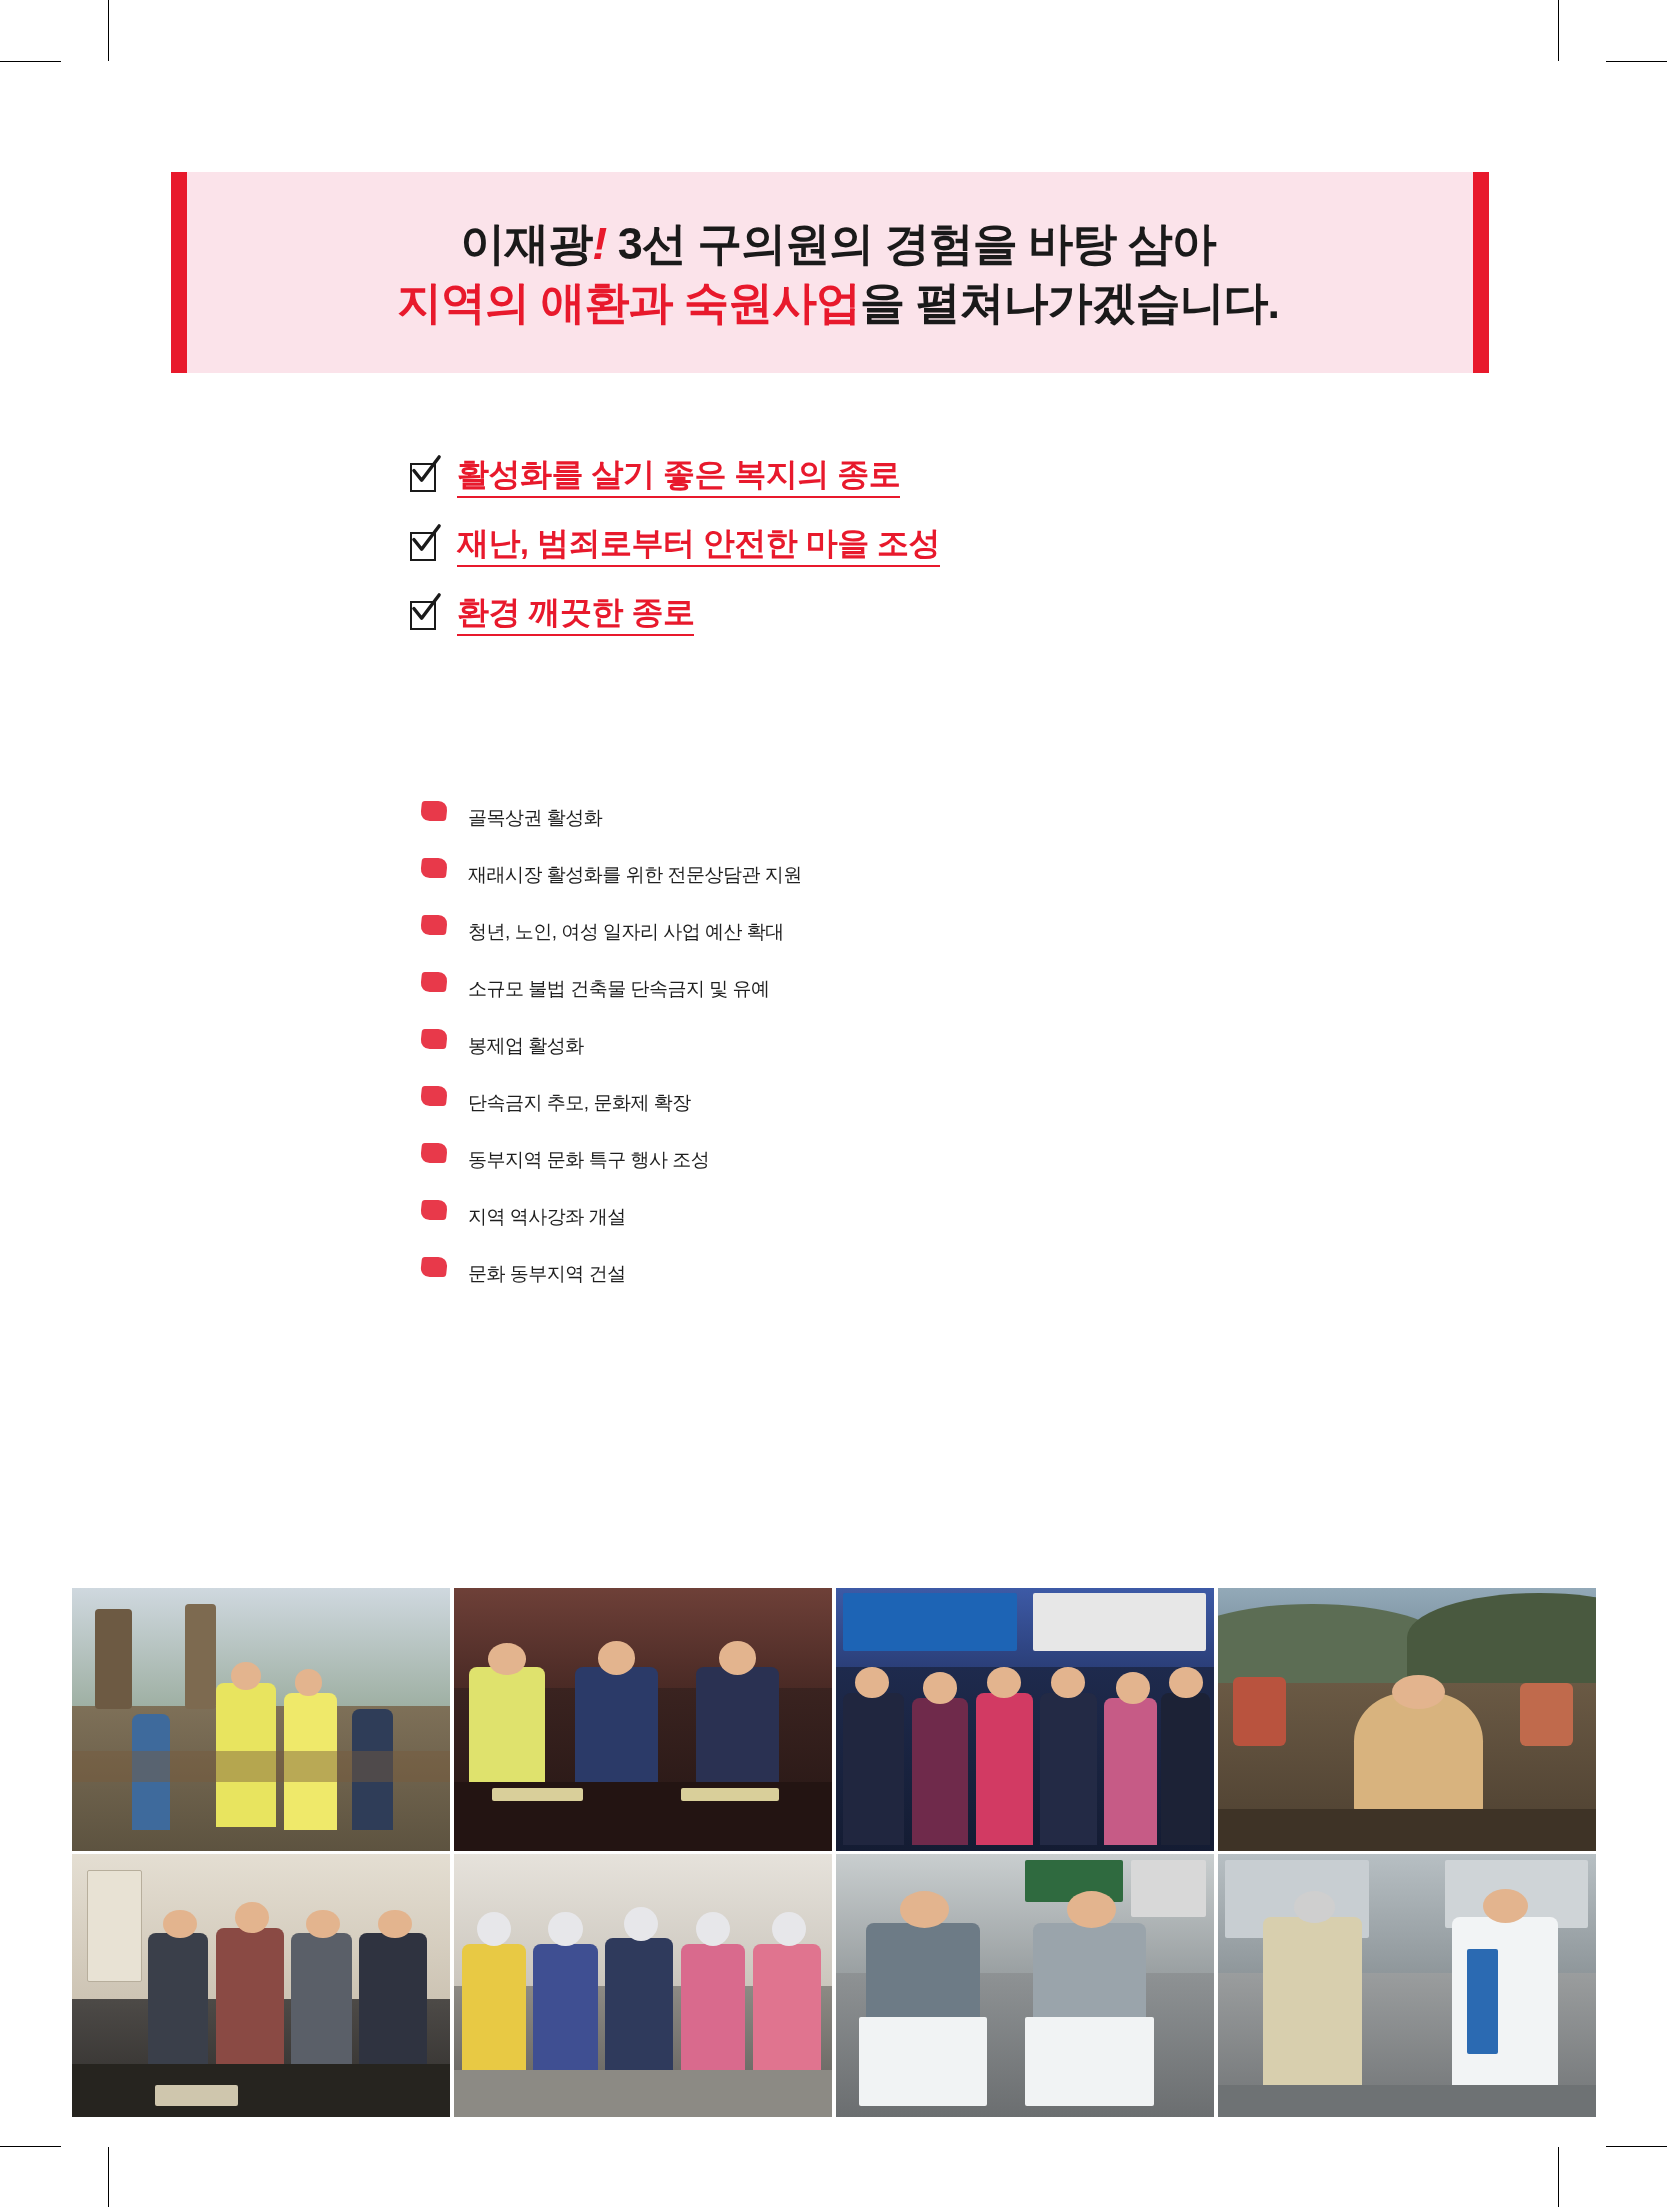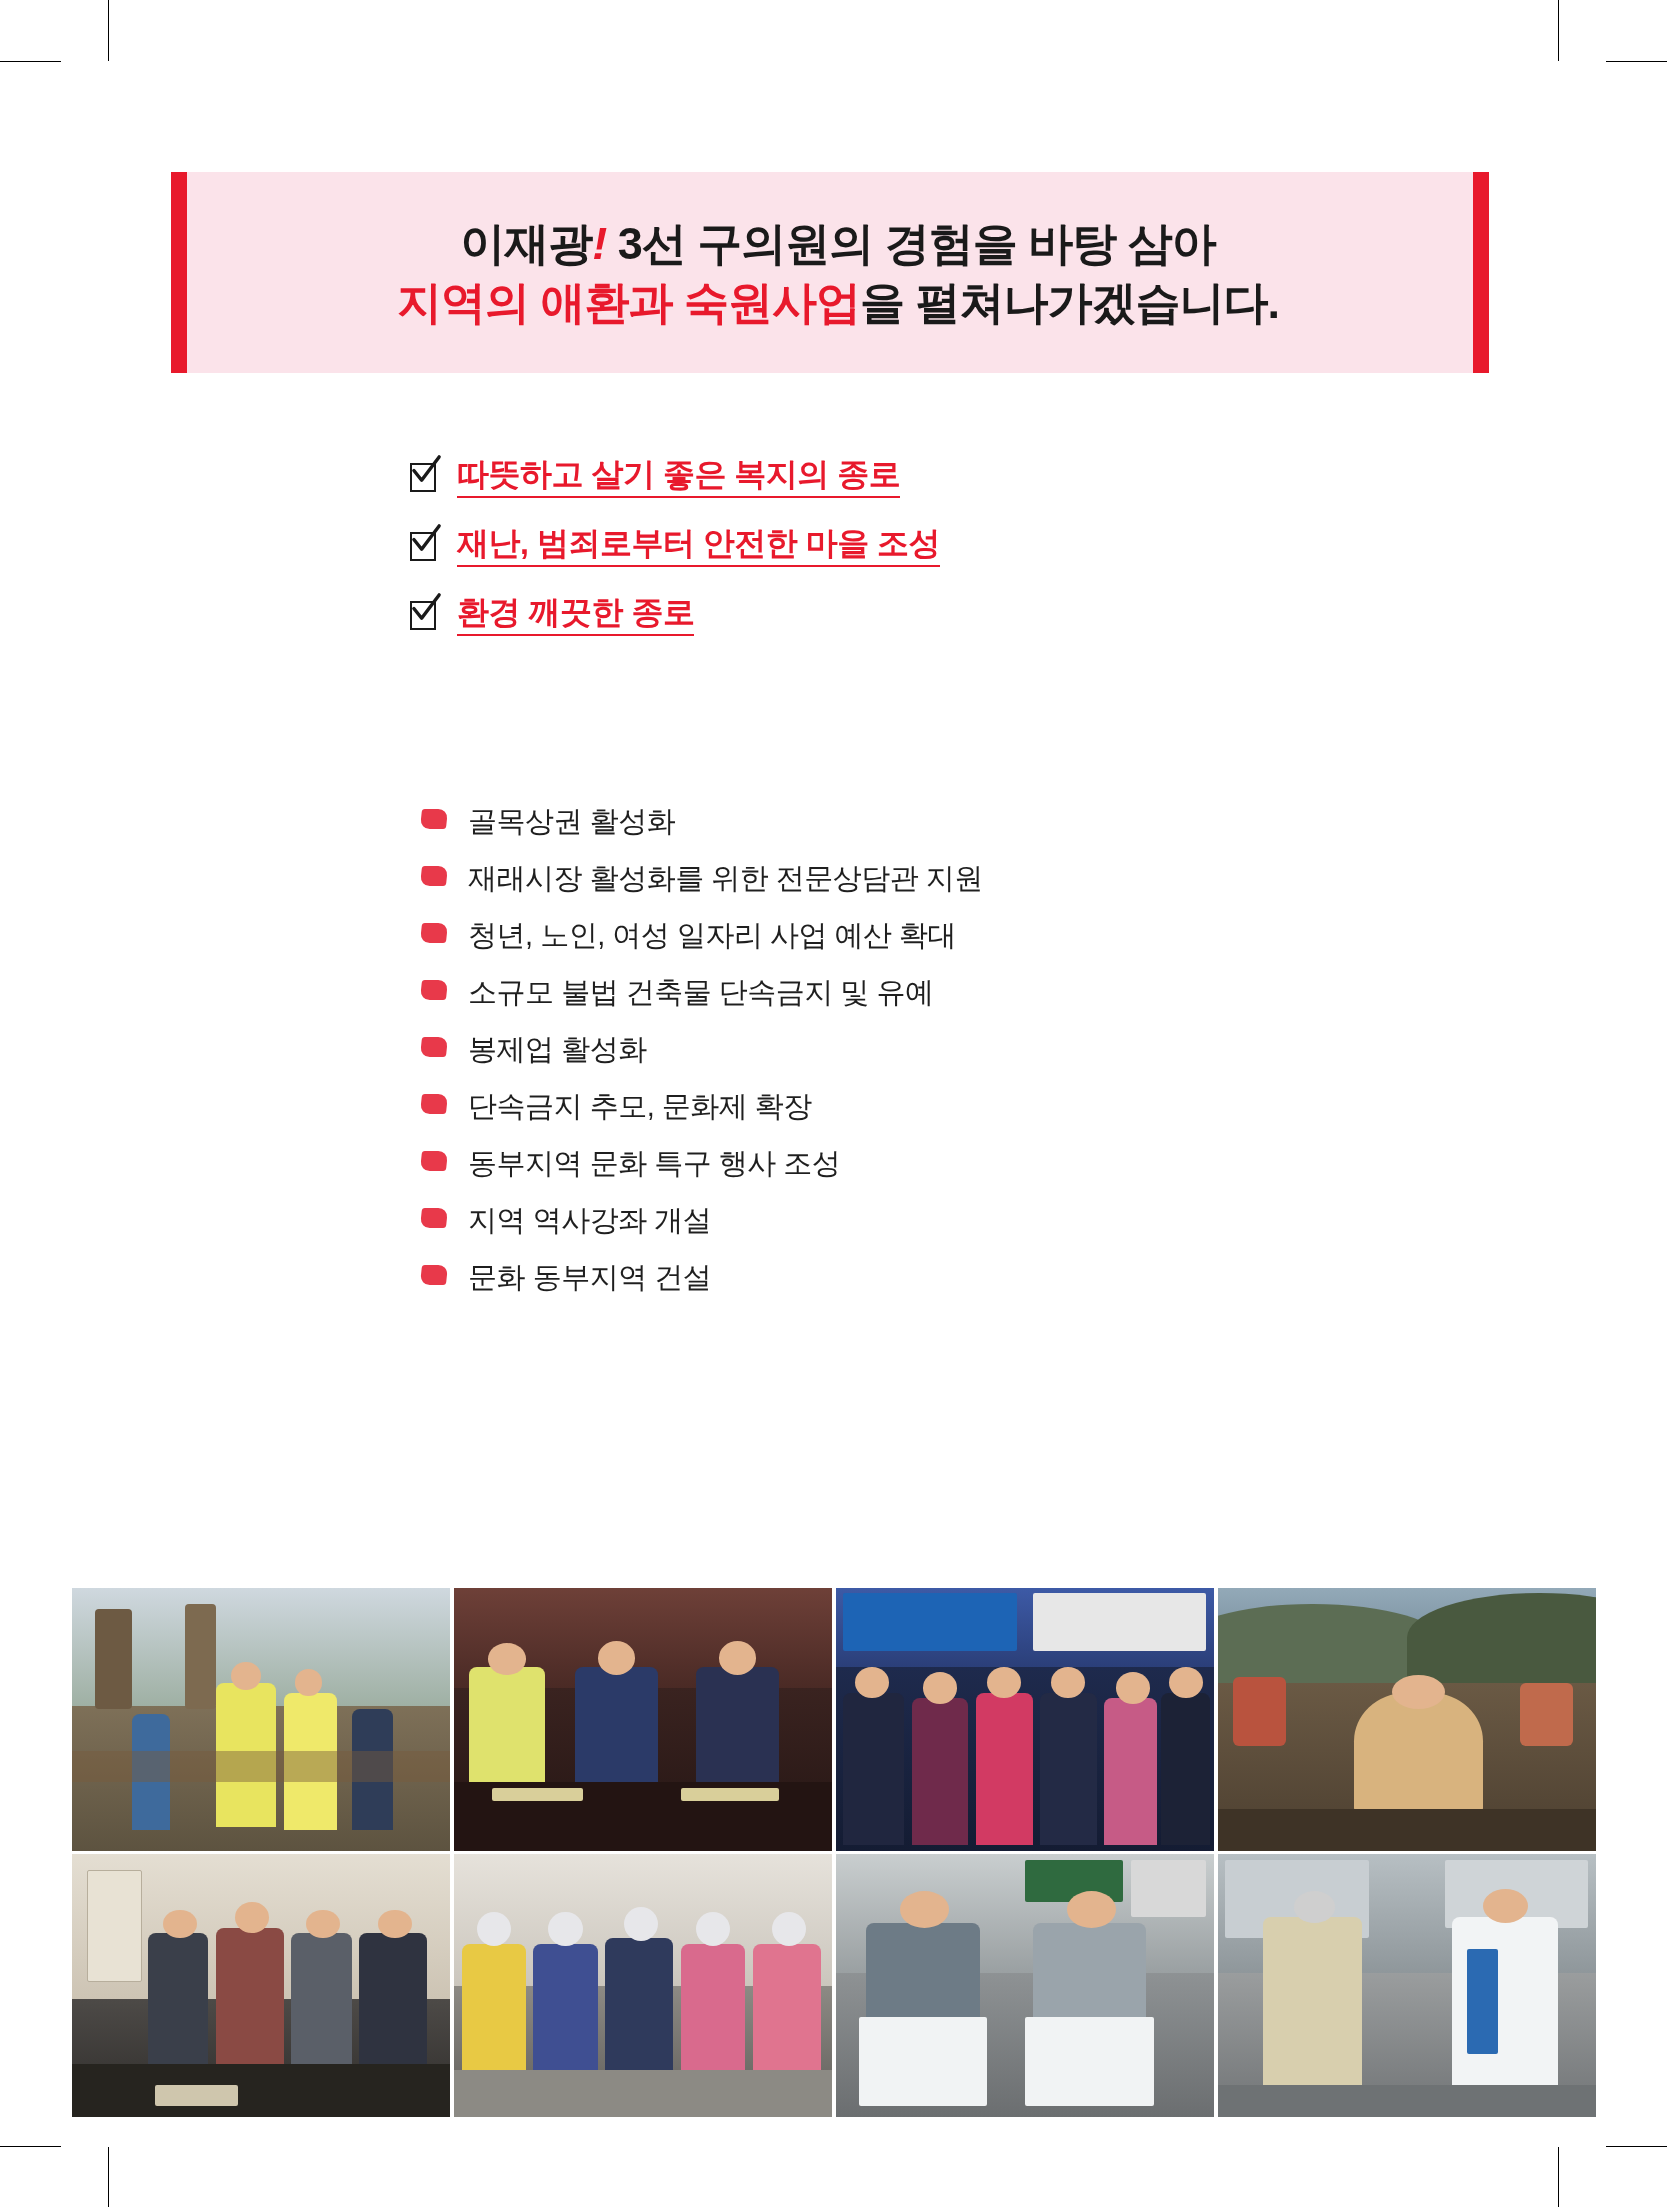--- a/index.html
+++ b/index.html
@@ -123,21 +123,21 @@
     height: 19.6px;
     background: #e8394a;
     flex: 0 0 auto;
     margin-right: 21.6px;
     position: relative;
     top: -2.9px;
     border-radius: 2.9px 9.8px 2.9px 9.8px;
     transform: skewX(-6deg);
   }
   .pledge-text {
-    font-size: 29px;
+    font-size: 19px;
     color: #1f1f1f;
     letter-spacing: -0.5px;
     line-height: 1.2;
     white-space: nowrap;
   }
 
   
   .photo-grid {
     position: absolute;
     left: 72px;
@@ -239,21 +239,21 @@
   </div>
 </div>
 
 <div class="checklist">
   <div class="check-row">
     <span class="check-box">
       <svg class="tick" viewBox="0 0 34 34">
         <path d="M4 17 L12 27 L30 3" stroke="#1a1a1a" stroke-width="3.5" fill="none" stroke-linecap="round" stroke-linejoin="round"></path>
       </svg>
     </span>
-    <span class="check-label">따뜻하고 살기 좋은 복지의 종로</span>
+    <span class="check-label">활성화를 살기 좋은 복지의 종로</span>
   </div>
   <div class="check-row">
     <span class="check-box">
       <svg class="tick" viewBox="0 0 34 34">
         <path d="M4 17 L12 27 L30 3" stroke="#1a1a1a" stroke-width="3.5" fill="none" stroke-linecap="round" stroke-linejoin="round"></path>
       </svg>
     </span>
     <span class="check-label">재난, 범죄로부터 안전한 마을 조성</span>
   </div>
   <div class="check-row">

